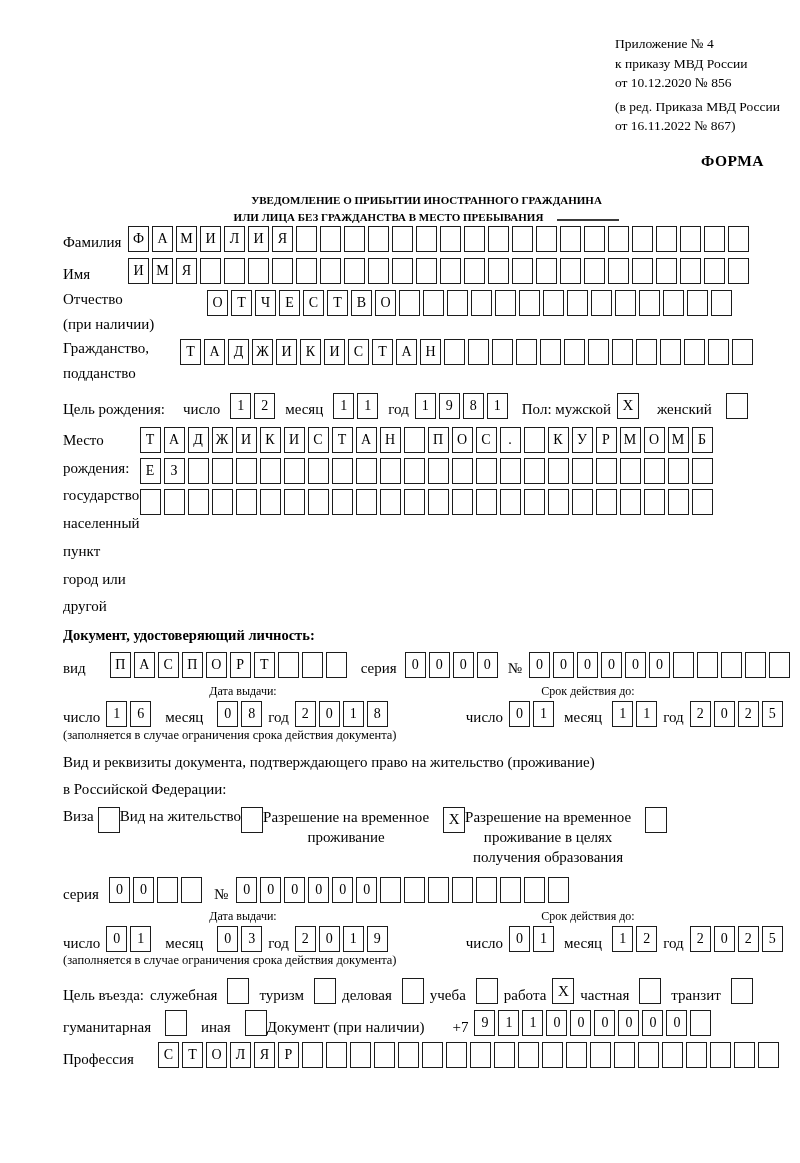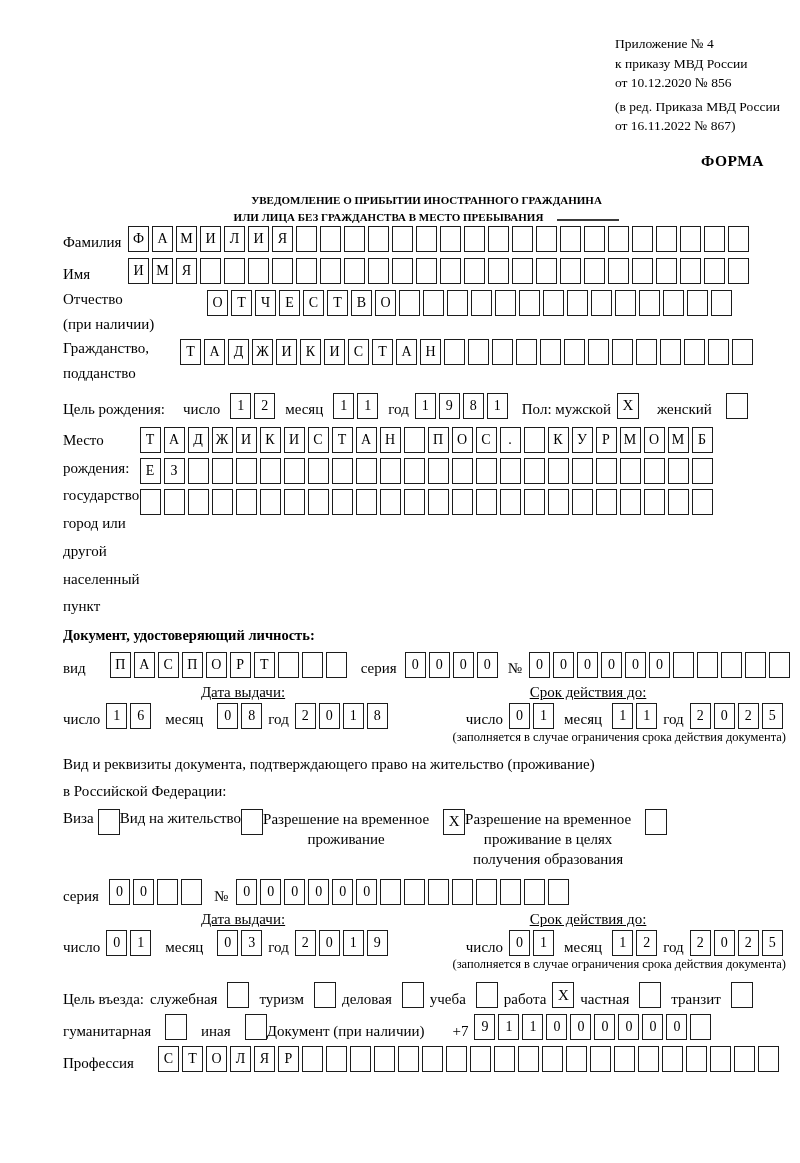--- a/index.html
+++ b/index.html
@@ -15,22 +15,22 @@
         display:inline-flex;align-items:center;justify-content:center;font-size:15px;flex:0 0 auto;}
   .frow{display:flex;align-items:flex-start;margin-bottom:6px;}
   .vcenter{align-items:flex-end;}
   .appendix{margin-left:552px;font-size:13.5px;line-height:1.45;}
   .appendix .gap{height:4px;}
   .forma{margin-top:16px;text-align:right;padding-right:26px;font-size:15.5px;font-weight:bold;letter-spacing:.5px;}
   .title{margin-top:22px;text-align:center;font-weight:bold;font-size:11px;line-height:1.55;}
   .title-underline{display:inline-block;width:62px;border-bottom:2.2px solid #3a3a3a;margin-left:14px;}
   .section-heading{margin-top:26px;margin-bottom:20px;font-weight:bold;font-size:14.8px;}
   .center-heading{text-align:left;font-weight:bold;font-size:14.5px;margin:4px 0 8px 0;}
-  .dates-header{display:flex;font-size:15px;margin-bottom:2px;text-decoration:underline;}
-  .note-right{text-align:right;font-size:12.5px;margin:1px 4px 10px 0;}
+  .dates-header{display:flex;font-size:12px;margin-bottom:2px;}
+  .note-right{font-size:12.5px;margin:1px 4px 10px 0;}
   .cb-multi{text-align:center;font-size:15px;line-height:1.35;}
   .mL6{margin-left:6px;} .mL10{margin-left:10px;} .mL14{margin-left:14px;} .mL18{margin-left:18px;} .mL24{}
 </style>
 </head>
 <body>
 
 <div class="page">
 
   <div class="appendix">
     <div>Приложение № 4</div>
@@ -201,22 +201,22 @@
     <span class="lbl mL14">Пол: мужской</span>
     <span class="cbox mL6">X</span>
     <span class="lbl mL18">женский</span>
     <span class="cbox mL14"></span>
   </div>
 
   <div class="frow" style="margin-top:8px">
     <div class="lbl" style="width:144px;line-height:1.85">
       <div>Место рождения:</div>
       <div>государство</div>
+      <div>населенный пункт</div>
       <div>город или другой</div>
-      <div>населенный пункт</div>
     </div>
     <div>
       <div class="cellrow" style="margin-bottom:5px">
           <span class="cell">Т</span>
           <span class="cell">А</span>
           <span class="cell">Д</span>
           <span class="cell">Ж</span>
           <span class="cell">И</span>
           <span class="cell">К</span>
           <span class="cell">И</span>

